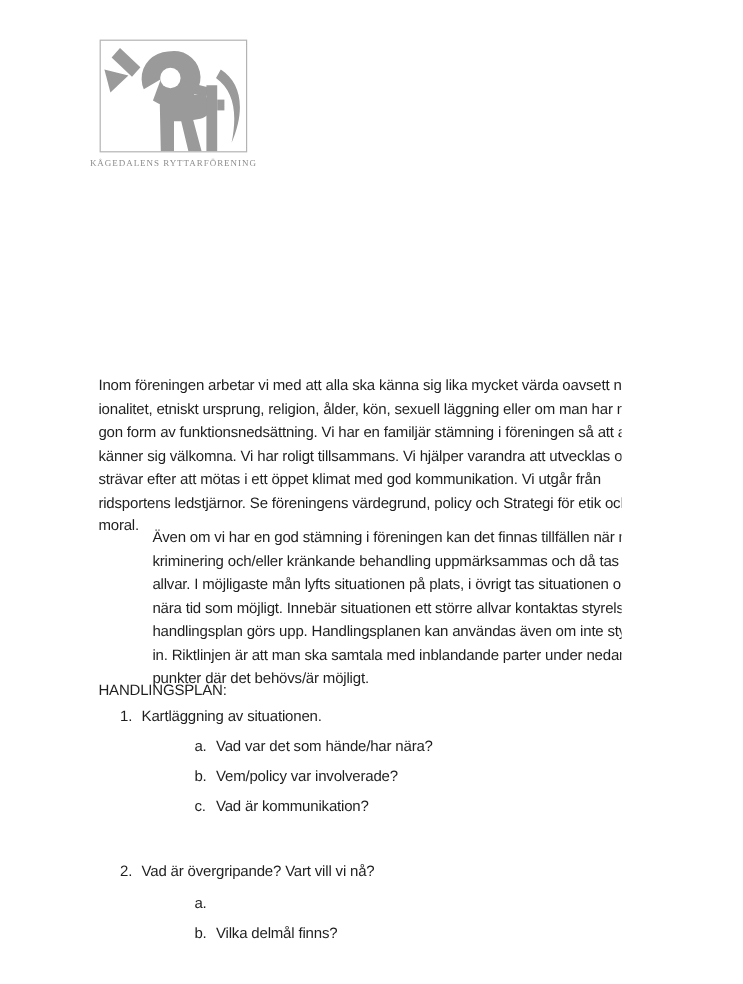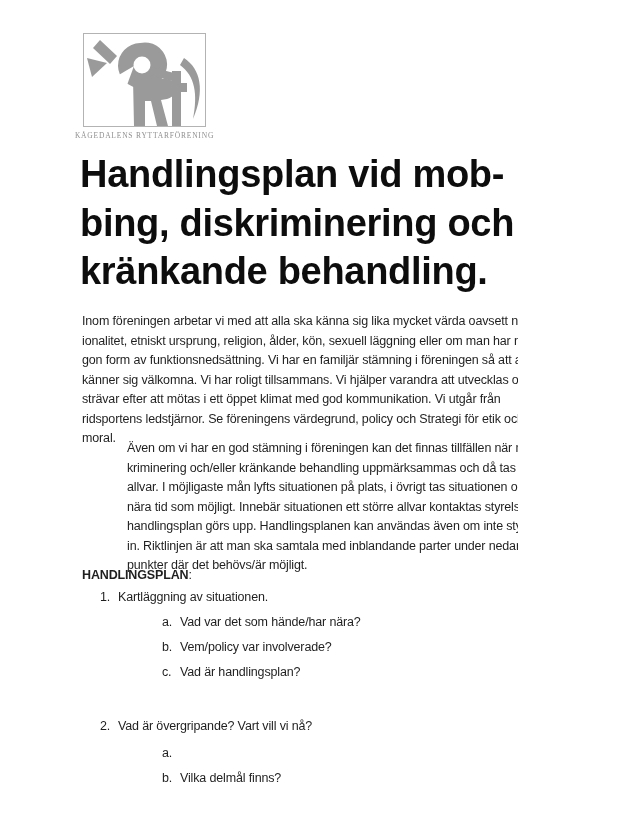--- a/index.html
+++ b/index.html
@@ -66,21 +66,21 @@
 
   
   .plan {
     position: absolute;
     left: 82px; top: 566px;
     width: 500px;
     font-size: 12.5px;
     line-height: 19.5px;
     letter-spacing: -0.15px;
   }
-  .plan-heading .bold { font-weight: 700; }
+  .plan-heading .bold { font-weight: 400; }
   .row { display: flex; }
   .row.l1 { padding-left: 18px; }
   .row.l2 { padding-left: 80px; }
   .marker { flex: 0 0 18px; }
   .r-item1  { margin-top: 2px; }
   .r-sub-a  { margin-top: 6px; }
   .r-sub-b  { margin-top: 5.5px; }
   .r-sub-c  { margin-top: 5.5px; }
   .r-item2  { margin-top: 34.5px; }
   .r2-sub-a { margin-top: 7px; }
@@ -108,23 +108,20 @@
           <rect x="97" y="49" width="6" height="9"></rect>
           <path d="M100,24 C117,35 121,57 109,85 C114,60 111,42 96,31 Z"></path>
         </g>
       </svg>
     </span>
   </div>
   <div class="logo-caption">
     <span>KÅGEDALENS RYTTARFÖRENING</span>
   </div>
 
-  <h1 class="title">Handlingsplan vid mob-
-bing, diskriminering och
-kränkande behandling.</h1>
 
   <p class="para p1">Inom föreningen arbetar vi med att alla ska känna sig lika mycket värda oavsett nat-
 ionalitet, etniskt ursprung, religion, ålder, kön, sexuell läggning eller om man har nå-
 gon form av funktionsnedsättning. Vi har en familjär stämning i föreningen så att alla
 känner sig välkomna. Vi har roligt tillsammans. Vi hjälper varandra att utvecklas och vi
 strävar efter att mötas i ett öppet klimat med god kommunikation. Vi utgår från
 ridsportens ledstjärnor. Se föreningens värdegrund, policy och Strategi för etik och
 moral.</p>
   <p class="para p2">Även om vi har en god stämning i föreningen kan det finnas tillfällen när mobbing, dis-
 kriminering och/eller kränkande behandling uppmärksammas och då tas detta på stort
@@ -146,21 +143,21 @@
     <div class="row l2 r-sub-a">
       <span class="marker">a.</span>
       <span>Vad var det som hände/har nära?</span>
     </div>
     <div class="row l2 r-sub-b">
       <span class="marker">b.</span>
       <span>Vem/policy var involverade?</span>
     </div>
     <div class="row l2 r-sub-c">
       <span class="marker">c.</span>
-      <span>Vad är handlingsplan?</span>
+      <span>Vad är kommunikation?</span>
     </div>
 
     <div class="row l1 r-item2">
       <span class="marker">2.</span>
       <span>Vad är övergripande? Vart vill vi nå?</span>
     </div>
     <div class="row l2 r2-sub-a">
       <span class="marker">a.</span>
     </div>
     <div class="row l2 r2-sub-b">

